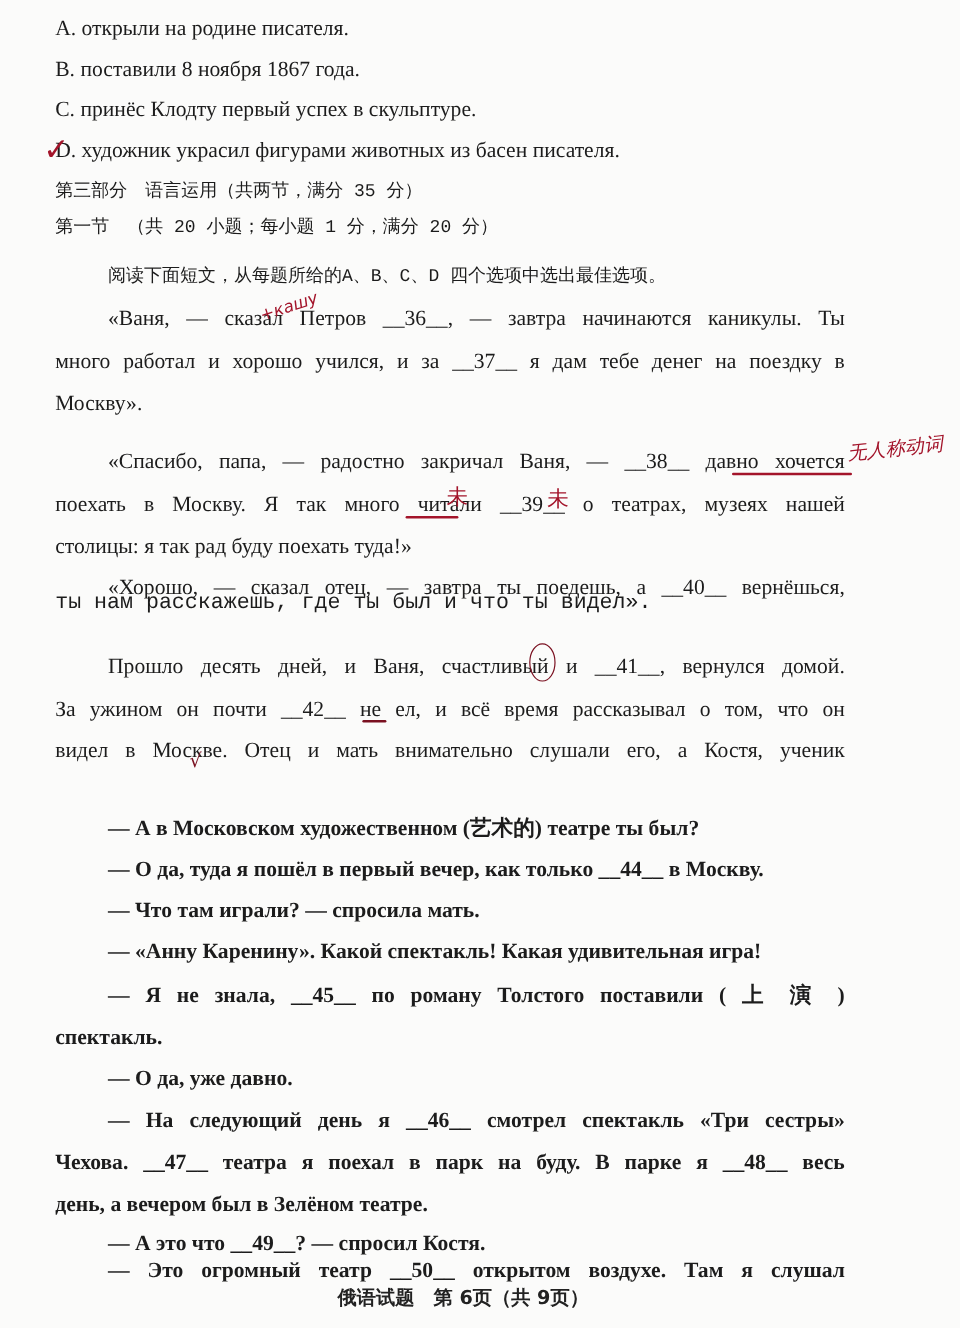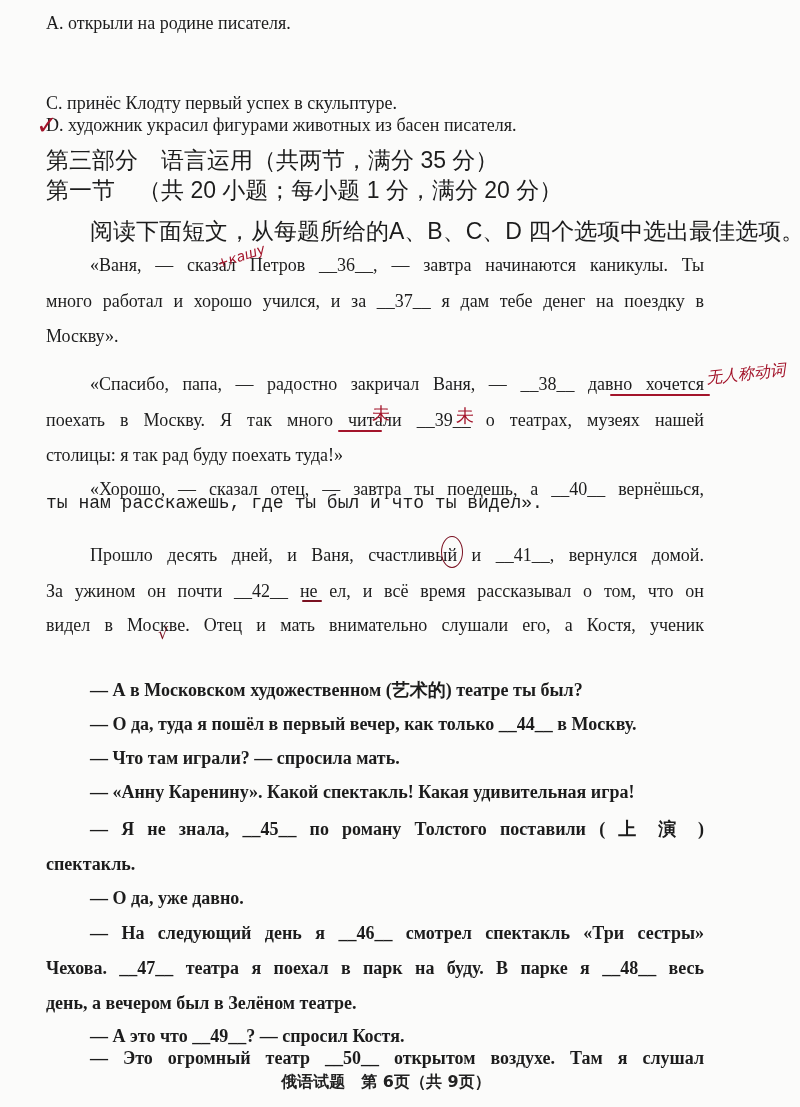--- a/index.html
+++ b/index.html
@@ -29,21 +29,21 @@
       line-height: 22px;
       white-space: nowrap;
     }
     .line.indent { left: 90px; }
     .line.justify {
       text-align: justify;
       text-align-last: justify;
       white-space: normal;
     }
     .bold { font-weight: bold; }
-    .cn { font-family: Liberation Sans, sans-serif; font-size: 23px; }
+    .cn { font-family: Liberation Mono, monospace; font-size: 15px; }
     .footer {
       position: absolute;
       top: 1072px;
       left: 0; width: 772px;
       text-align: center;
       font-size: 16px;
       font-family: "DejaVu Sans", sans-serif;
       font-weight: bold;
       color: #222;
     }
@@ -68,21 +68,25 @@
   </style>
 </head>
 <body>
 
 <div class="page">
 
   <div class="line" style="top:12px;">
     <span>A.</span>
     <span>открыли на родине писателя.</span>
   </div>
-  <div class="line" style="top:80px;margin-top:12px;">
+  <div class="line" style="top:46px;">
+    <span>B.</span>
+    <span>поставили 8 ноября 1867 года.</span>
+  </div>
+  <div class="line" style="top:80px;">
     <span>C.</span>
     <span>принёс Клодту первый успех в скульптуре.</span>
   </div>
   <div class="line" style="top:114px;">
     <span>D.</span>
     <span>художник украсил фигурами животных из басен писателя.</span>
   </div>
   <span class="ann" style="left:36px; top:110px; font-size:26px; font-style:normal;">✓</span>
 
   <div class="line cn" style="top:149px;">第三部分　语言运用（共两节，满分 35 分）</div>

